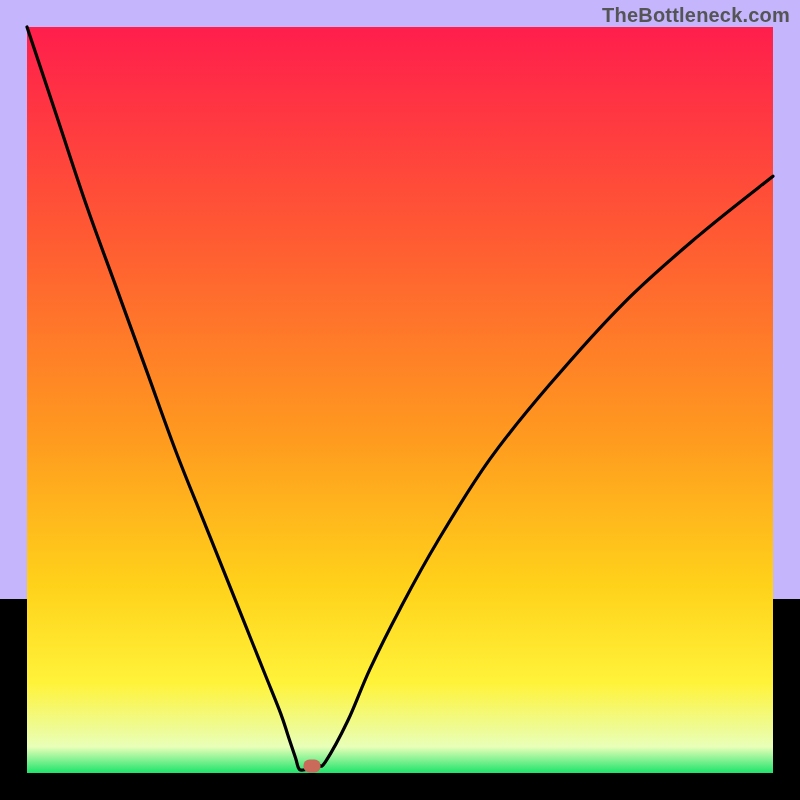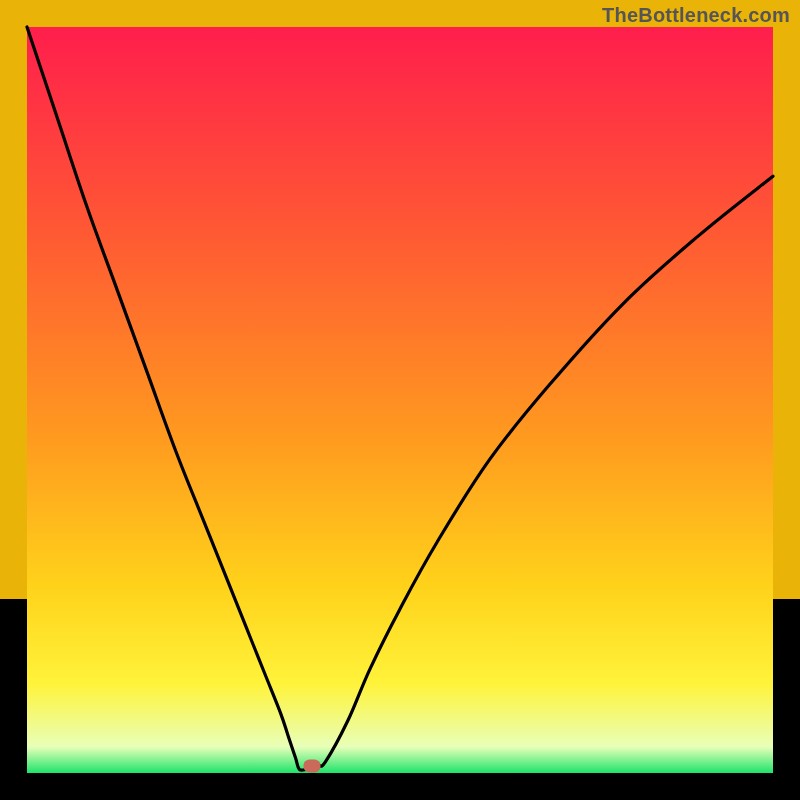--- a/index.html
+++ b/index.html
@@ -8,21 +8,21 @@
     width: 800px;
     height: 800px;
     overflow: hidden;
     background: #000;
     font-family: Arial, Helvetica, sans-serif;
   }
   .frame {
     position: relative;
     width: 800px;
     height: 599px;
-    background: #eab308;
+    background: #c4b5fd;
   }
   .plot-area {
     position: absolute;
     left: 27px;
     top: 27px;
     width: 746px;
     height: 746px;
     
     background: linear-gradient(
       to bottom,

